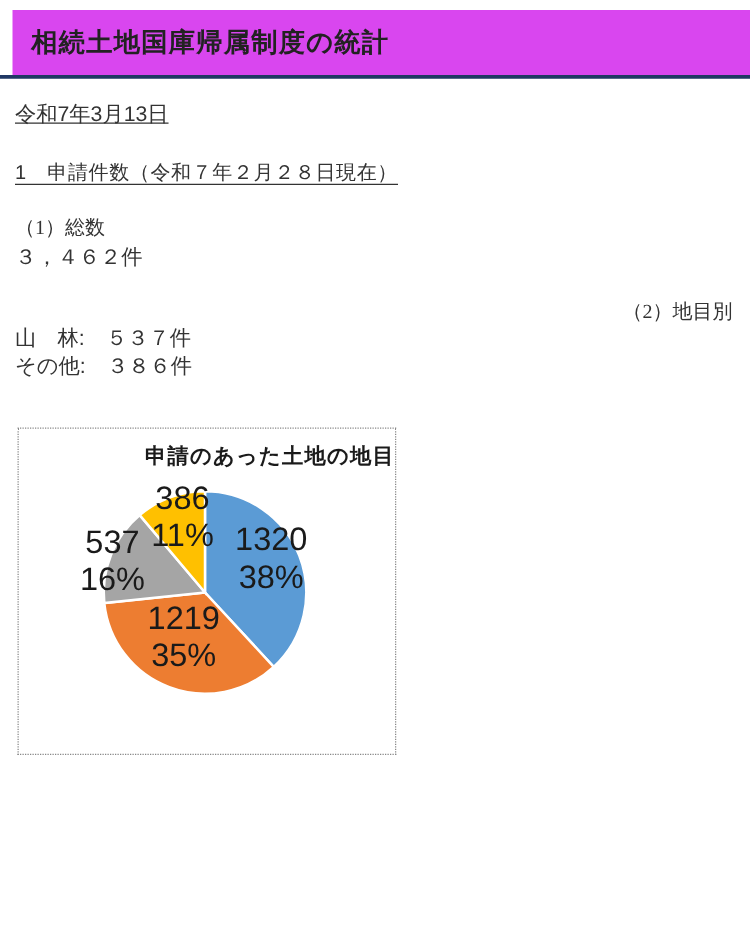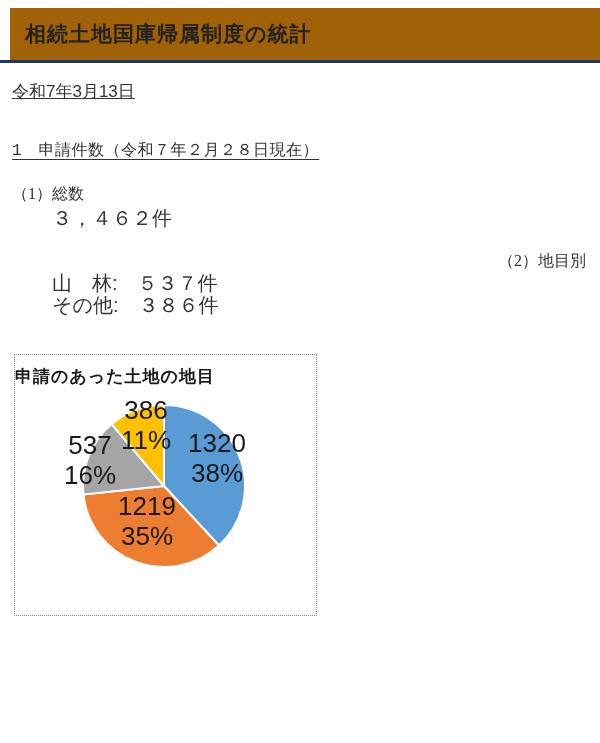--- a/index.html
+++ b/index.html
@@ -9,65 +9,64 @@
     background: #ffffff;
     font-family: "Liberation Sans", "DejaVu Sans", sans-serif;
     color: #333333;
     overflow: hidden;
   }
   .page { position: relative; width: 600px; height: 743px; }
 
   
   .header-band {
     margin: 8px 0 0 10px;
-    background: #a16207;
+    background: #d946ef;
     padding: 12px 10px 12px 15px;
   }
   .header-band h1 {
     margin: 0;
     font-size: 21px;
     font-weight: bold;
     color: #222222;
     letter-spacing: 1px;
   }
   .header-rule { height: 3px; background: #1f3864; width: 600px; }
 
   
   .content { padding: 0 14px 0 12px; }
   .date { margin-top: 17px; font-size: 17px; text-decoration: underline; }
   .para { margin: 12px 0 0 0; font-size: 15px; line-height: 23px; }
   .underline { text-decoration: underline; text-underline-offset: 3px; }
   .update-note { margin-top: 32px; font-size: 15px; line-height: 23px; }
   .section-heading {
-    margin: 37px 0 0 0;
+    margin: 25px 0 0 0;
     font-size: 16px;
     font-weight: normal;
     letter-spacing: 0.5px;
     text-decoration: underline;
     text-underline-offset: 4px;
-    font-family: Liberation Mono, monospace;
   }
   .sub-label { margin-top: 23px; font-size: 16px; font-family: Liberation Serif, serif; }
-  .stat-line { margin-left: 40px; font-size: 20px; line-height: 22.5px; }
+  .stat-line { font-size: 17px; line-height: 22.5px; }
   .stat-gap { margin-top: 2px; }
   .sub-gap { margin-top: 21px; text-align: right; }
 
   
   .chart-box {
     position: relative;
     margin: 37px 0 0 2px;
     width: 303px;
     height: 262px;
     border: 1px dotted #888888;
     background: #ffffff;
   }
   .chart-title {
     position: absolute;
     top: 10px; left: 0; width: 100%;
-    text-align: left;
+    text-align: right;
     font-size: 17px;
     font-weight: bold;
     color: #1a1a1a;
     letter-spacing: 1px;
   }
   .chart-box svg { position: absolute; top: 0; left: 0; }
   .pie-label {
     font-size: 26px;
     fill: #1a1a1a;
     text-anchor: middle;

